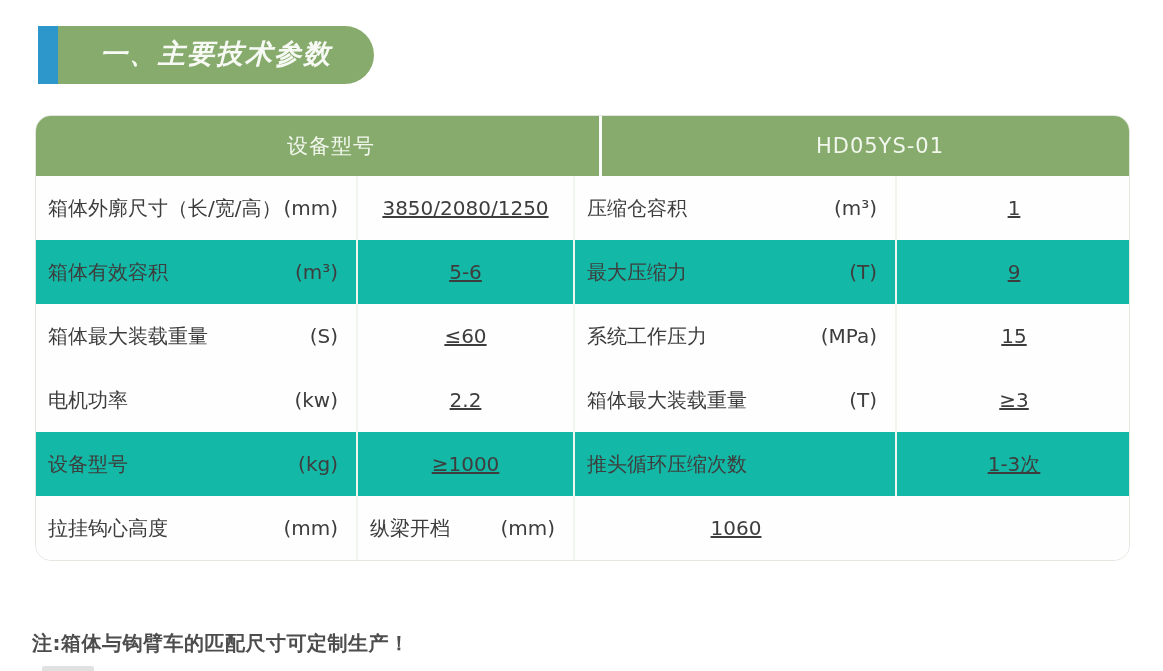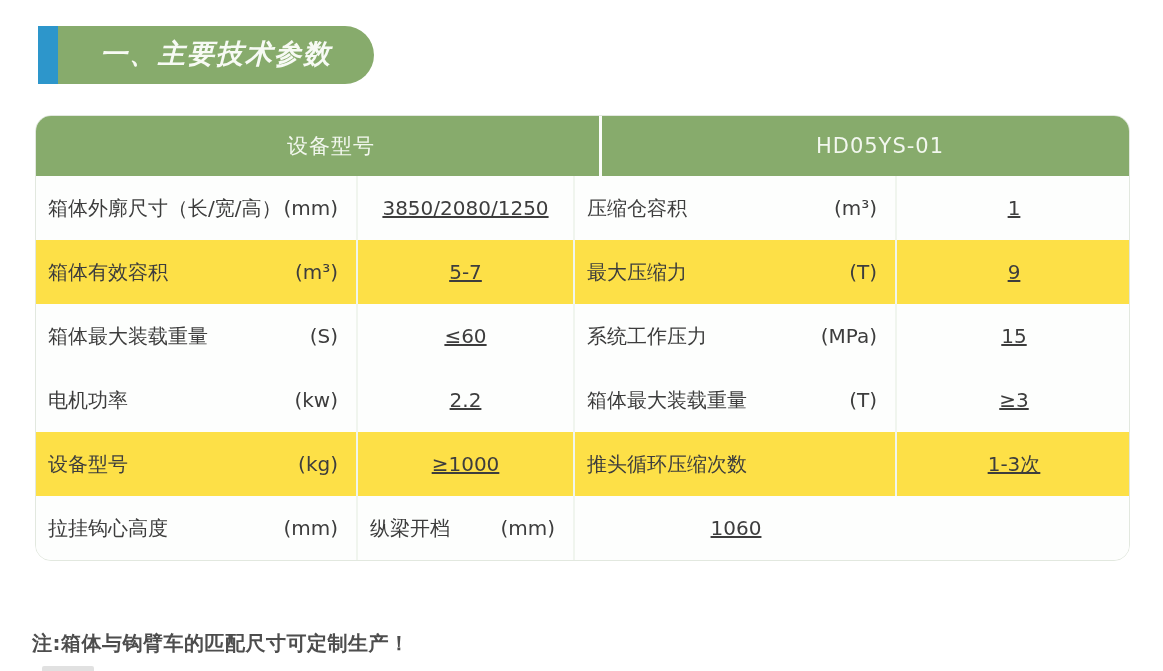--- a/index.html
+++ b/index.html
@@ -65,21 +65,21 @@
     letter-spacing: 1px;
   }
   .th.left { border-right: 3px solid #fbfdfa; }
 
   .tr {
     display: grid;
     grid-template-columns: 322px 217px 322px 234px;
     height: 64px;
     background: #fdfefd;
   }
-  .tr.alt { background: #fde047; }
+  .tr.alt { background: #14b8a6; }
 
   .td {
     display: flex;
     align-items: center;
     font-size: 20px;
     color: #3d3d3d;
     border-right: 2px solid #f0f5ee;
     text-align: right;
   }
   .td:last-child { border-right: none; }
@@ -137,21 +137,21 @@
       <span class="unit">(m³)</span>
     </div>
     <div class="td cell-value">1</div>
   </div>
 
   <div class="tr alt">
     <div class="td cell-label">
       <span class="lbl">箱体有效容积</span>
       <span class="unit">(m³)</span>
     </div>
-    <div class="td cell-value">5-7</div>
+    <div class="td cell-value">5-6</div>
     <div class="td cell-label">
       <span class="lbl">最大压缩力</span>
       <span class="unit">(T)</span>
     </div>
     <div class="td cell-value">9</div>
   </div>
 
   <div class="tr">
     <div class="td cell-label">
       <span class="lbl">箱体最大装载重量</span>

